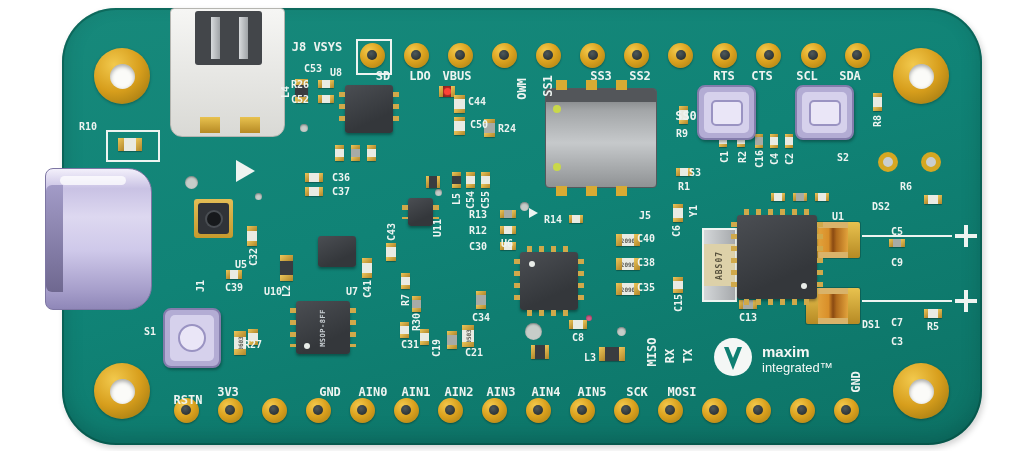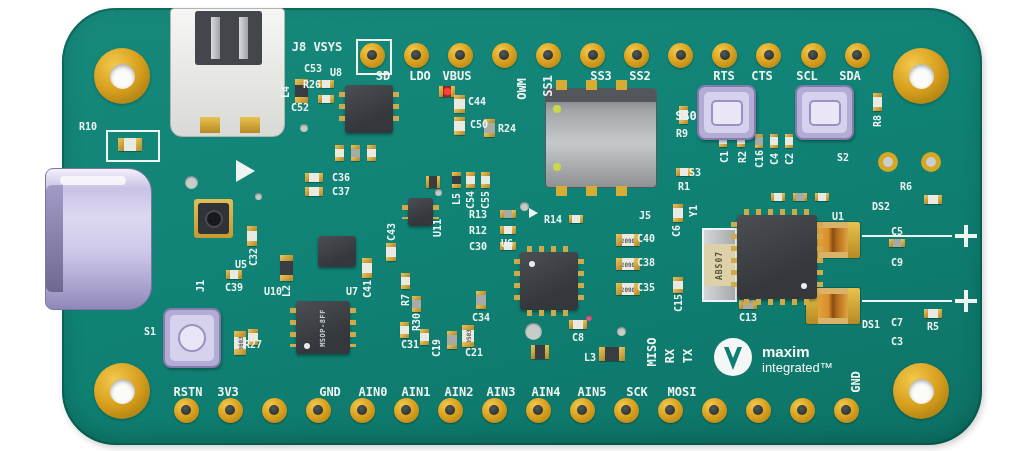--- a/index.html
+++ b/index.html
@@ -628,22 +628,22 @@
     <div class="tri" style="left: 236.1px; top: 160px; border-top: 11px solid transparent; border-bottom: 11px solid transparent; border-left: 19.8px solid rgb(238, 244, 241);"></div>
     <div class="tri" style="left: 529.05px; top: 207.5px; border-top: 5.5px solid transparent; border-bottom: 5.5px solid transparent; border-left: 9.9px solid rgb(238, 244, 241);"></div>
     <div class="sbox" style="left: 106px; top: 130px; width: 50px; height: 28px;"></div>
     <div class="sbox" style="left: 356px; top: 39px; width: 32px; height: 32px;"></div>
     <div class="sline" style="left: 862px; top: 235px; width: 90px;"></div>
     <div class="sline" style="left: 862px; top: 300px; width: 90px;"></div>
     <div class="plus" style="left: 955px; top: 225px;"></div>
     <div class="plus" style="left: 955px; top: 290px;"></div>
     <div class="silk big" style="left: 317px; top: 47px;">J8 VSYS</div>
     <div class="silk" style="left: 313px; top: 68px;">C53</div>
-    <div class="silk" style="left: 300px; top: 84px; margin-left: 12px;">R26</div>
-    <div class="silk" style="left: 300px; top: 99px; margin-top: 8px;">C52</div>
+    <div class="silk" style="left: 300px; top: 84px;">R26</div>
+    <div class="silk" style="left: 300px; top: 99px;">C52</div>
     <div class="silk vert" style="left: 285px; top: 92px;">L4</div>
     <div class="silk" style="left: 336px; top: 72px;">U8</div>
     <div class="silk big" style="left: 383px; top: 76px;">SD</div>
     <div class="silk big" style="left: 420px; top: 76px;">LDO</div>
     <div class="silk big" style="left: 457px; top: 76px;">VBUS</div>
     <div class="silk" style="left: 477px; top: 101px;">C44</div>
     <div class="silk" style="left: 479px; top: 124px;">C50</div>
     <div class="silk" style="left: 507px; top: 128px;">R24</div>
     <div class="silk big vert" style="left: 522px; top: 89px;">OWM</div>
     <div class="silk big vert" style="left: 548px; top: 86px;">SS1</div>
@@ -705,21 +705,21 @@
     <div class="silk vert" style="left: 367px; top: 289px;">C41</div>
     <div class="silk vert" style="left: 405px; top: 300px;">R7</div>
     <div class="silk vert" style="left: 416px; top: 322px;">R30</div>
     <div class="silk" style="left: 410px; top: 344px;">C31</div>
     <div class="silk vert" style="left: 436px; top: 348px;">C19</div>
     <div class="silk" style="left: 474px; top: 352px;">C21</div>
     <div class="silk" style="left: 578px; top: 337px;">C8</div>
     <div class="silk" style="left: 590px; top: 357px;">L3</div>
     <div class="silk" style="left: 150px; top: 331px;">S1</div>
     <div class="silk" style="left: 253px; top: 344px;">R27</div>
-    <div class="silk big" style="left: 188px; top: 392px;">RSTN</div>
+    <div class="silk big" style="left: 188px; top: 400px;">RSTN</div>
     <div class="silk big" style="left: 228px; top: 392px;">3V3</div>
     <div class="silk big" style="left: 330px; top: 392px;">GND</div>
     <div class="silk big" style="left: 373px; top: 392px;">AIN0</div>
     <div class="silk big" style="left: 416px; top: 392px;">AIN1</div>
     <div class="silk big" style="left: 459px; top: 392px;">AIN2</div>
     <div class="silk big" style="left: 501px; top: 392px;">AIN3</div>
     <div class="silk big" style="left: 546px; top: 392px;">AIN4</div>
     <div class="silk big" style="left: 592px; top: 392px;">AIN5</div>
     <div class="silk big" style="left: 637px; top: 392px;">SCK</div>
     <div class="silk big" style="left: 682px; top: 392px;">MOSI</div>

